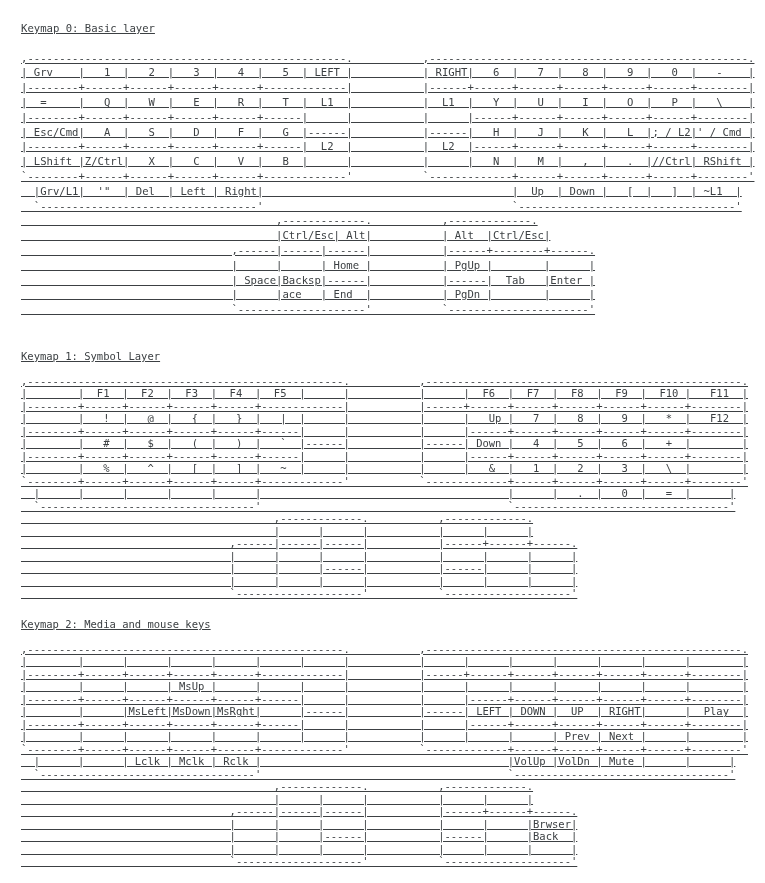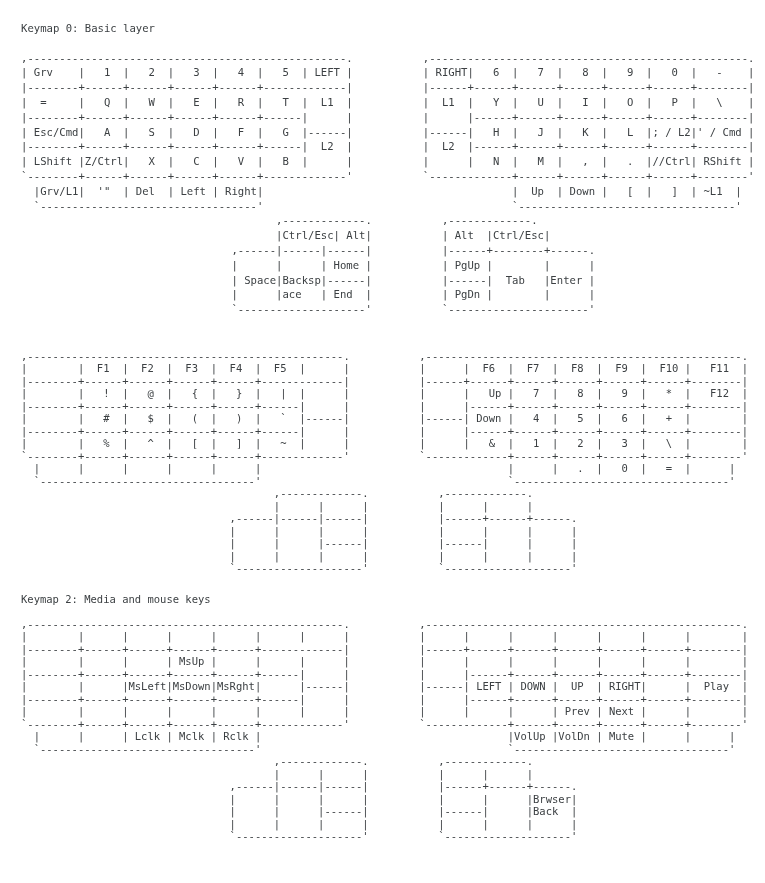--- a/index.html
+++ b/index.html
@@ -6,20 +6,21 @@
     margin: 0;
     padding: 0;
     background: #ffffff;
     width: 765px;
     height: 883px;
     overflow: hidden;
   }
   .doc {
     padding: 21px 16px 0 21px;
     color: #3c4043;
+    text-decoration: underline;
   }
   .km-title, pre.art {
     font-family: "DejaVu Sans Mono", "Liberation Mono", monospace;
     margin: 0;
     white-space: pre;
     color: #3c4043;
   }
   
   section.s0 .km-title, section.s0 pre.art {
     font-size: 10.6px;
@@ -56,20 +57,21 @@
                                         ,-------------.           ,-------------.
                                         |Ctrl/Esc| Alt|           | Alt  |Ctrl/Esc|
                                  ,------|------|------|           |------+--------+------.
                                  |      |      | Home |           | PgUp |        |      |
                                  | Space|Backsp|------|           |------|  Tab   |Enter |
                                  |      |ace   | End  |           | PgDn |        |      |
                                  `--------------------'           `----------------------'</pre>
   </section>
 
   <section class="s1">
+    <div class="km-title">Keymap 1: Symbol Layer</div>
     <pre class="art">,--------------------------------------------------.           ,--------------------------------------------------.
 |        |  F1  |  F2  |  F3  |  F4  |  F5  |      |           |      |  F6  |  F7  |  F8  |  F9  |  F10 |   F11  |
 |--------+------+------+------+------+-------------|           |------+------+------+------+------+------+--------|
 |        |   !  |   @  |   {  |   }  |   |  |      |           |      |   Up |   7  |   8  |   9  |   *  |   F12  |
 |--------+------+------+------+------+------|      |           |      |------+------+------+------+------+--------|
 |        |   #  |   $  |   (  |   )  |   `  |------|           |------| Down |   4  |   5  |   6  |   +  |        |
 |--------+------+------+------+------+------|      |           |      |------+------+------+------+------+--------|
 |        |   %  |   ^  |   [  |   ]  |   ~  |      |           |      |   &amp;  |   1  |   2  |   3  |   \  |        |
 `--------+------+------+------+------+-------------'           `-------------+------+------+------+------+--------'
   |      |      |      |      |      |                                       |      |   .  |   0  |   =  |      |

